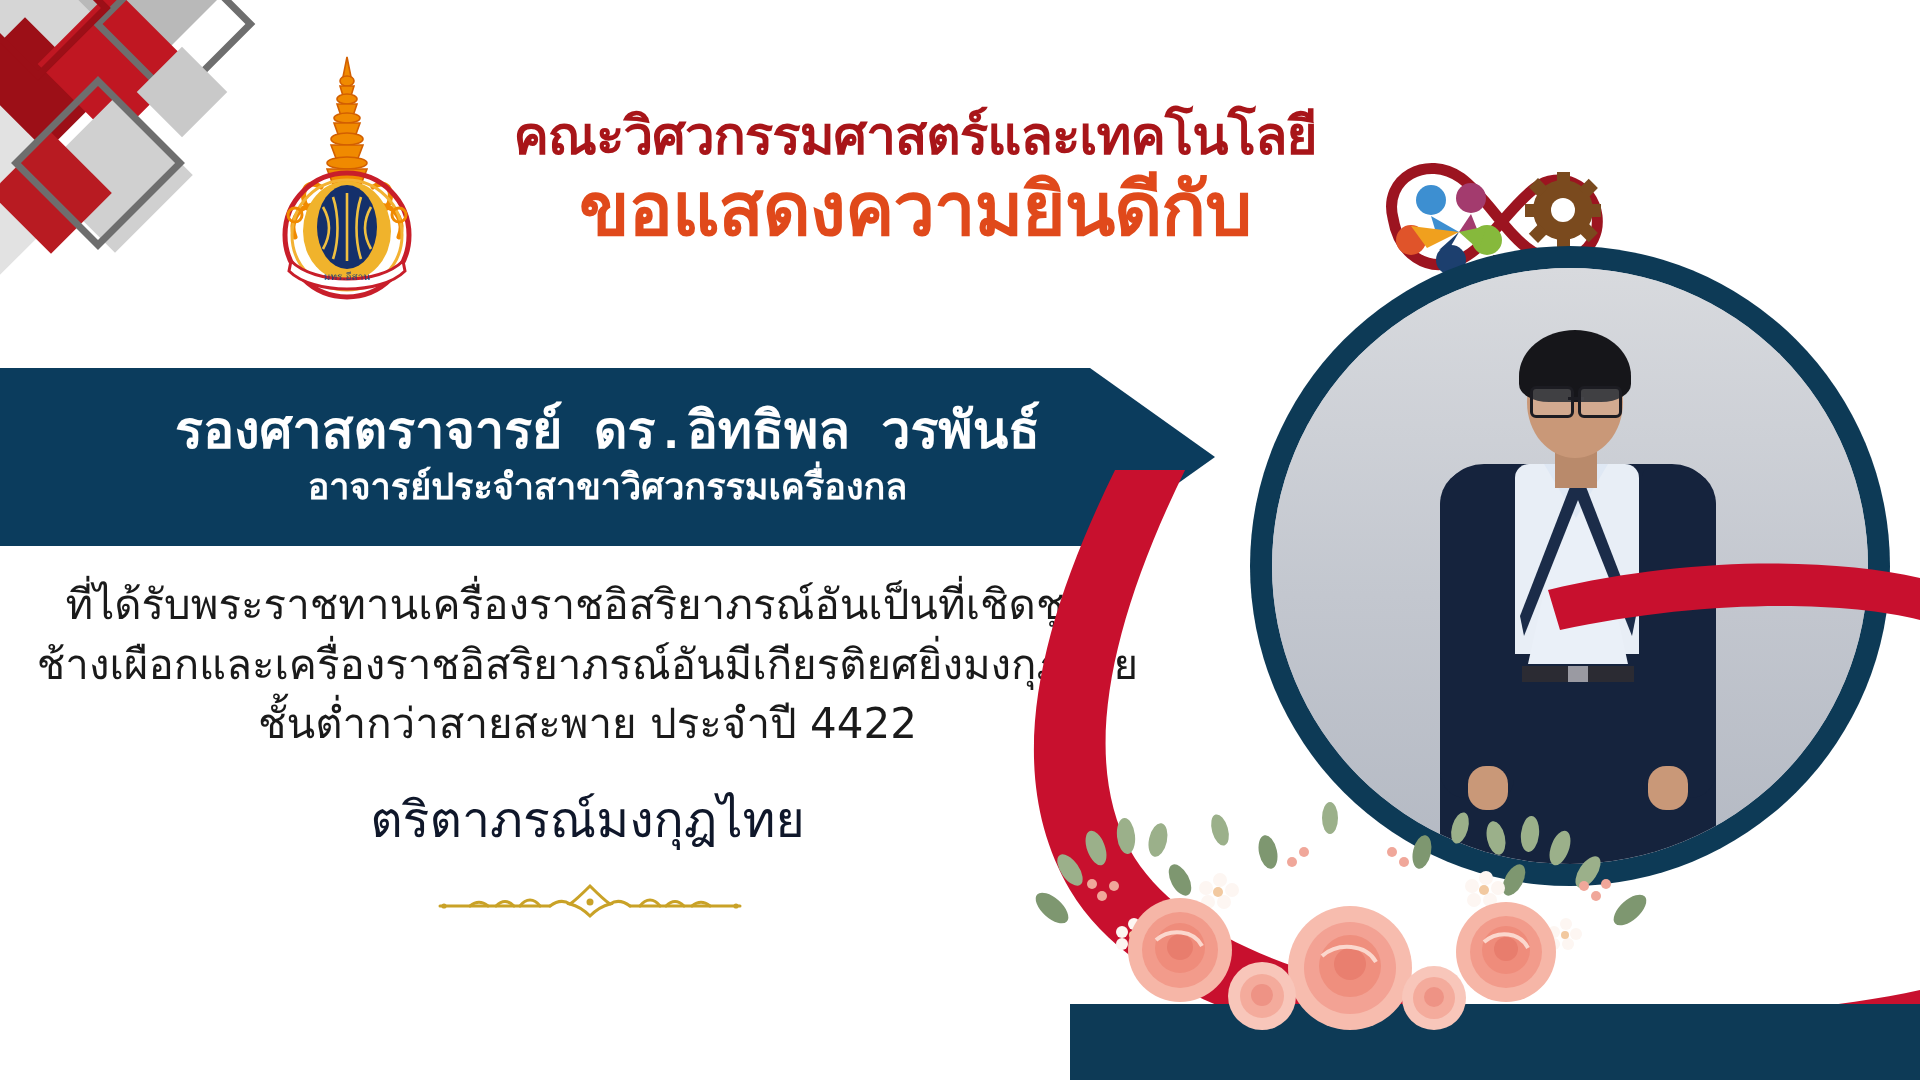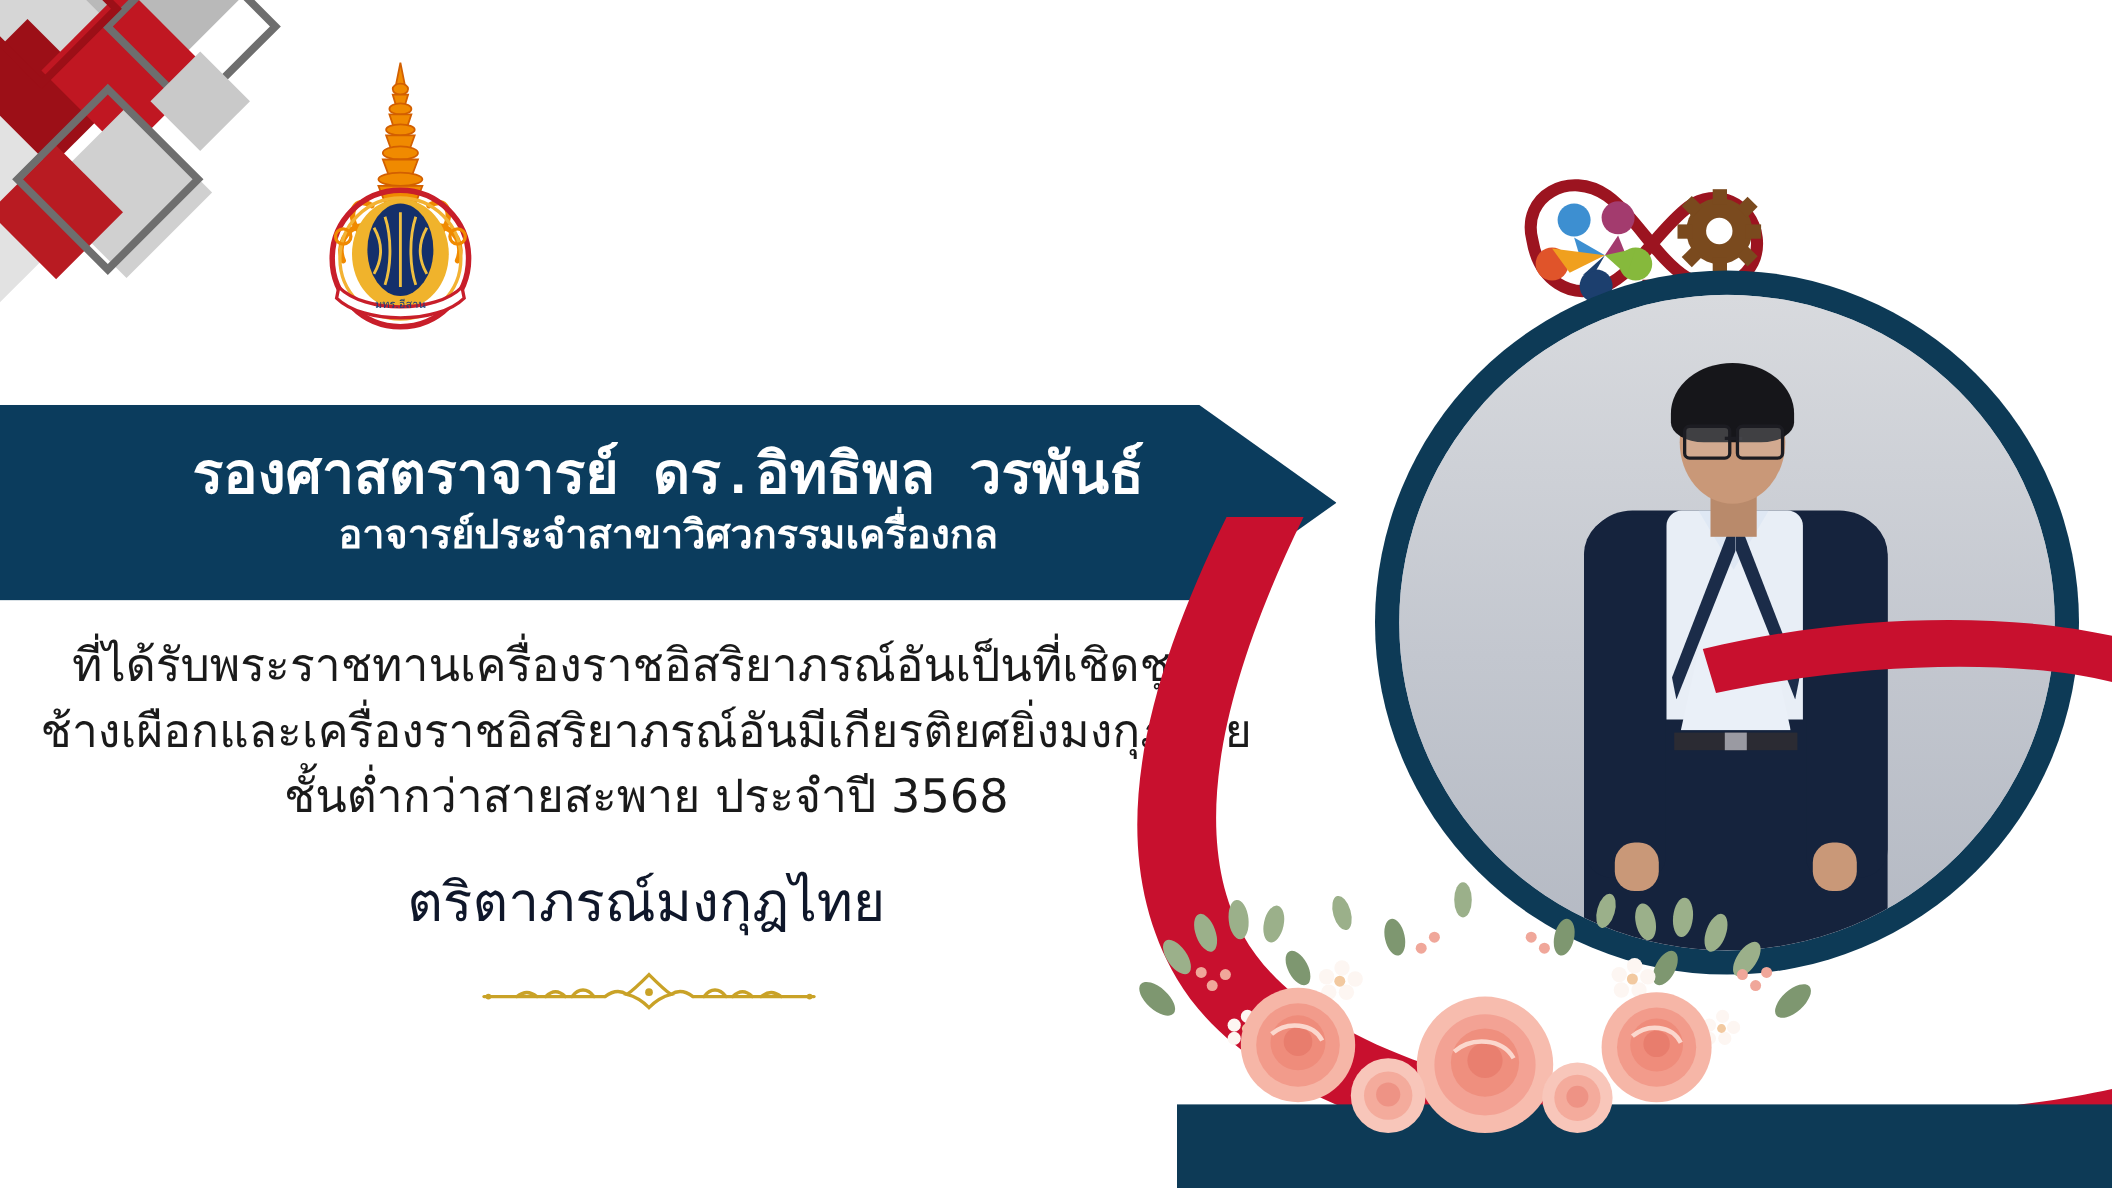--- a/index.html
+++ b/index.html
@@ -5,21 +5,21 @@
   html,body{margin:0;padding:0;}
   body{width:1920px;height:1080px;overflow:hidden;background:#ffffff;
        font-family:"DejaVu Sans","Liberation Sans",sans-serif;position:relative;}
   .stage{position:absolute;inset:0;background:#ffffff;overflow:hidden;}
 
   
   .geo{position:absolute;left:0;top:0;width:340px;height:330px;overflow:hidden;}
 
   
   .header{position:absolute;left:0;top:0;width:1920px;height:340px;}
-  .seal{position:absolute;left:272px;top:55px;width:185px;height:245px;text-align:center;}
+  .seal{position:absolute;left:255px;top:55px;width:185px;height:245px;text-align:center;}
   .head-text{position:absolute;left:465px;top:108px;width:900px;text-align:center;}
   .head-line1{font-size:53px;font-weight:bold;color:#a81519;letter-spacing:-1px;
               line-height:1.06;white-space:nowrap;}
   .head-line2{font-size:74px;font-weight:bold;color:#e0491b;letter-spacing:-1px;
               line-height:1.12;margin-top:4px;white-space:nowrap;}
   .fet{position:absolute;left:1375px;top:140px;width:250px;height:145px;}
   .fet-text{position:absolute;left:1490px;top:248px;font-size:34px;font-weight:bold;
             color:#a01018;letter-spacing:1px;}
 
   
@@ -155,20 +155,24 @@
         </g>
 
         <path d="M36 206 C60 230 124 230 148 206 L150 216 C126 240 58 240 34 216 Z" fill="#ffffff" stroke="#c81e2a" stroke-width="3"></path>
         <text x="92" y="225" font-size="10" fill="#1c3f7a" text-anchor="middle" font-family="DejaVu Sans, sans-serif">มทร.อีสาน</text>
 
         <circle cx="40" cy="160" r="7" fill="none" stroke="#f08a00" stroke-width="3"></circle>
         <circle cx="144" cy="160" r="7" fill="none" stroke="#f08a00" stroke-width="3"></circle>
       </svg>
     </div>
 
+    <div class="head-text">
+      <div class="head-line1">คณะวิศวกรรมศาสตร์และเทคโนโลยี</div>
+      <div class="head-line2">ขอแสดงความยินดีกับ</div>
+    </div>
 
     <div class="fet">
       <svg width="250" height="145" viewBox="0 0 250 145" xmlns="http://www.w3.org/2000/svg">
 
         <path d="M18 78 C8 38 52 14 86 38 C112 57 132 96 158 112 C192 132 226 110 222 76
                  C218 44 184 30 160 48 C132 69 112 108 84 120 C52 134 24 114 18 78 Z" fill="none" stroke="#9c1420" stroke-width="11" stroke-linecap="round"></path>
 
         <g>
           <circle cx="56" cy="60" r="15" fill="#3d8fd1"></circle>
           <circle cx="96" cy="58" r="15" fill="#a33b6e"></circle>
@@ -202,21 +206,21 @@
   </div>
 
   <div class="banner">
     <div class="banner-name">รองศาสตราจารย์ ดร.อิทธิพล วรพันธ์</div>
     <div class="banner-role">อาจารย์ประจำสาขาวิศวกรรมเครื่องกล</div>
   </div>
 
   <div class="body-block">
     <div class="body-line">ที่ได้รับพระราชทานเครื่องราชอิสริยาภรณ์อันเป็นที่เชิดชูยิ่ง</div>
     <div class="body-line">ช้างเผือกและเครื่องราชอิสริยาภรณ์อันมีเกียรติยศยิ่งมงกุฎไทย</div>
-    <div class="body-line">ชั้นต่ำกว่าสายสะพาย ประจำปี 3568</div>
+    <div class="body-line">ชั้นต่ำกว่าสายสะพาย ประจำปี 4422</div>
   </div>
 
   <div class="award">ตริตาภรณ์มงกุฎไทย</div>
 
   <div class="ornament">
     <svg width="380" height="46" viewBox="0 0 380 46" xmlns="http://www.w3.org/2000/svg">
       <g fill="none" stroke="#c9a227" stroke-width="3" stroke-linecap="round">
         <path d="M40 26 L150 26"></path>
         <path d="M230 26 L340 26"></path>
         <path d="M190 6 C182 14 176 20 170 24 C178 26 184 30 190 36

